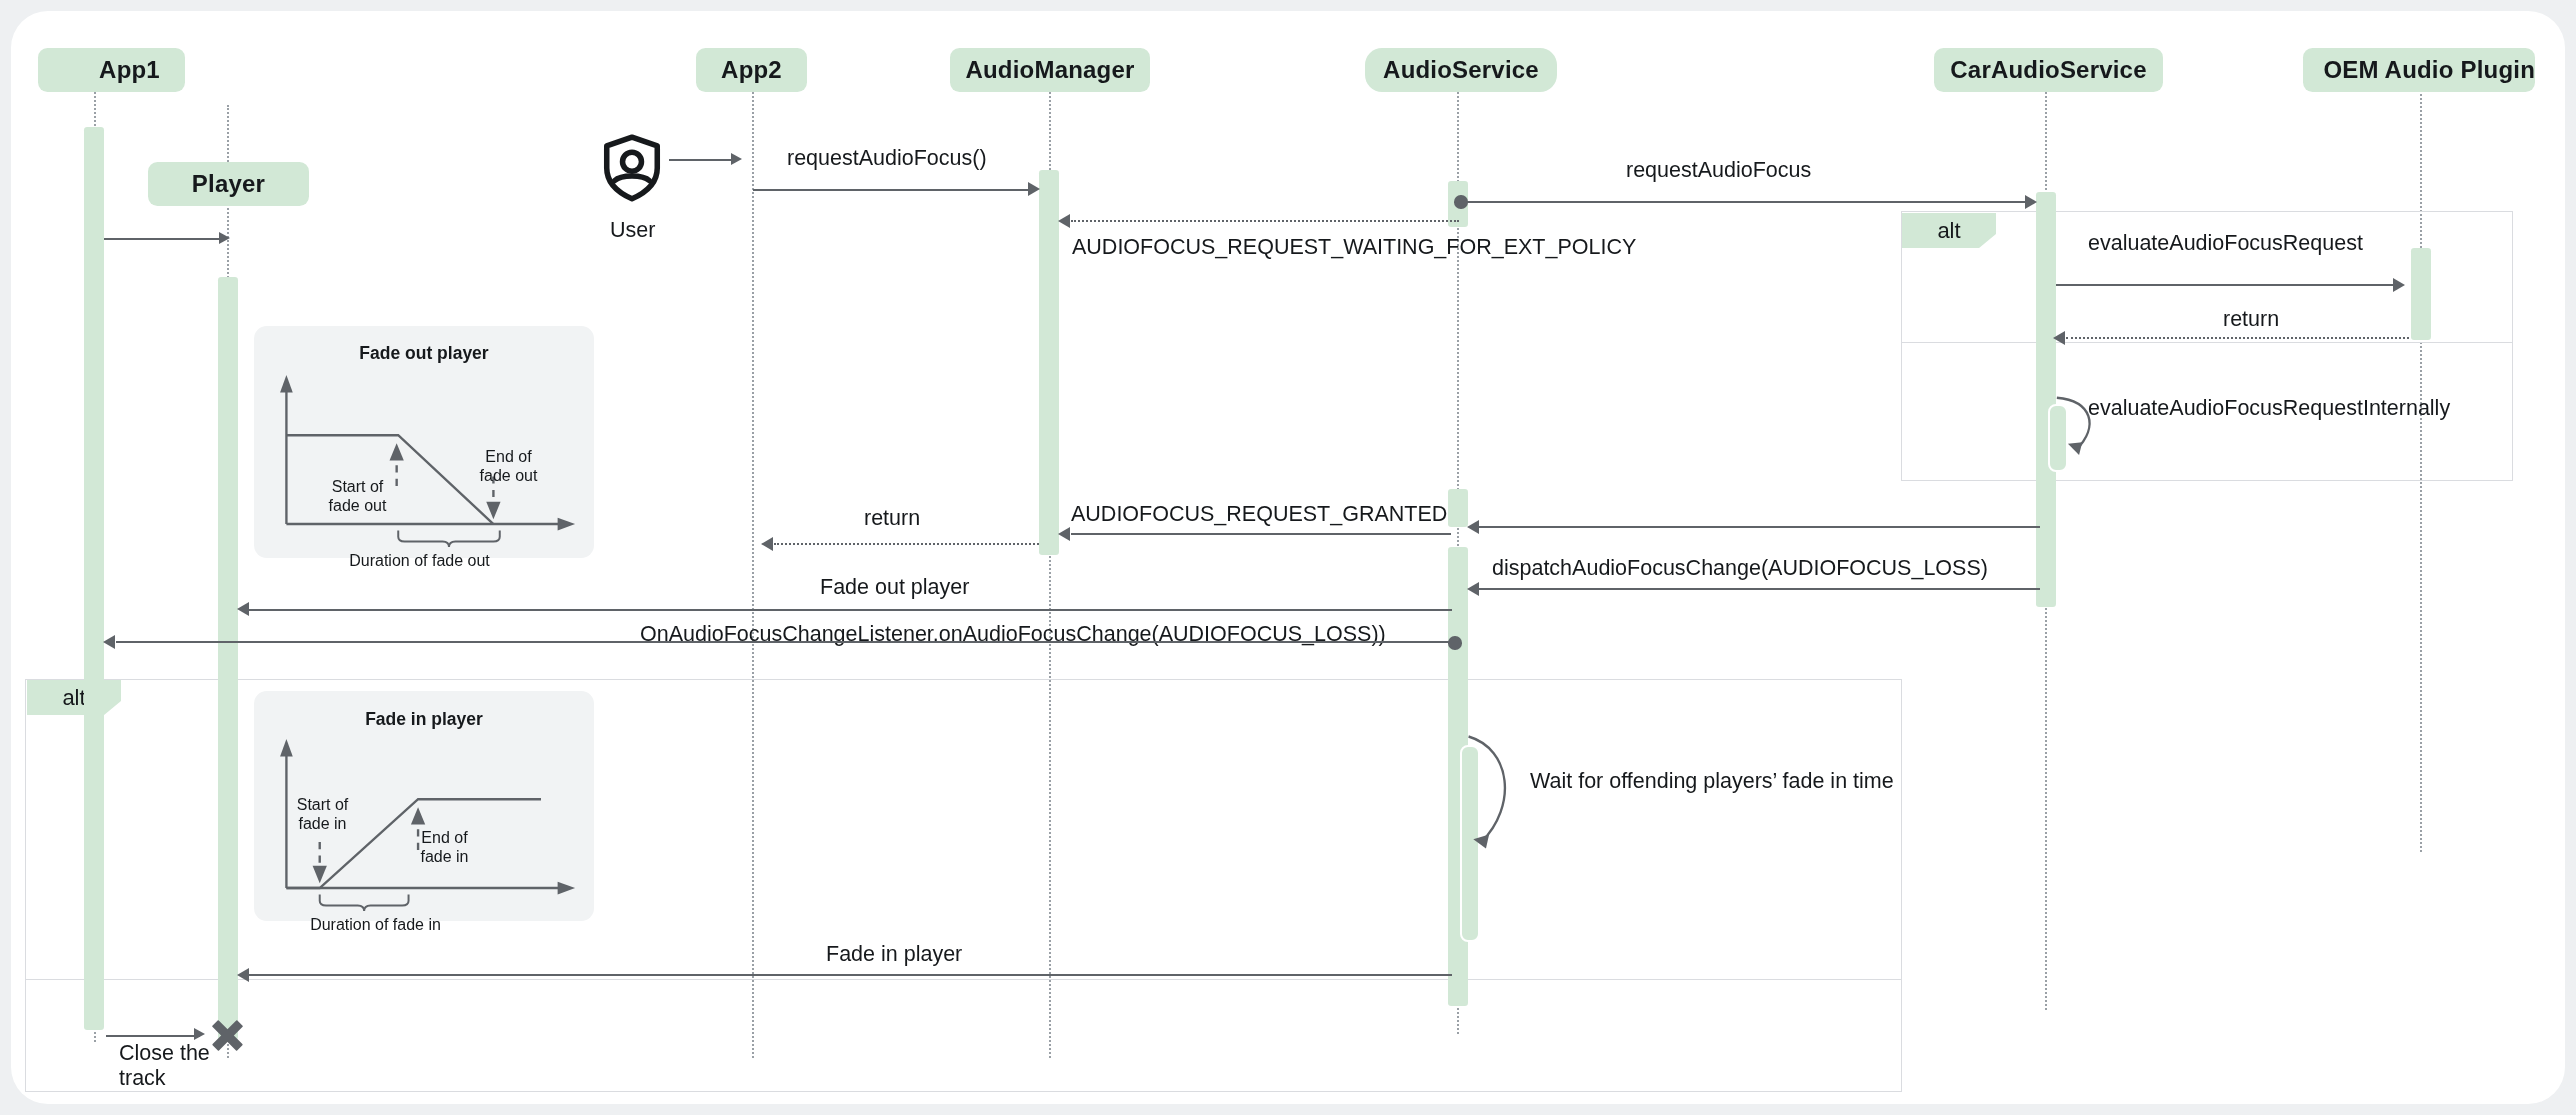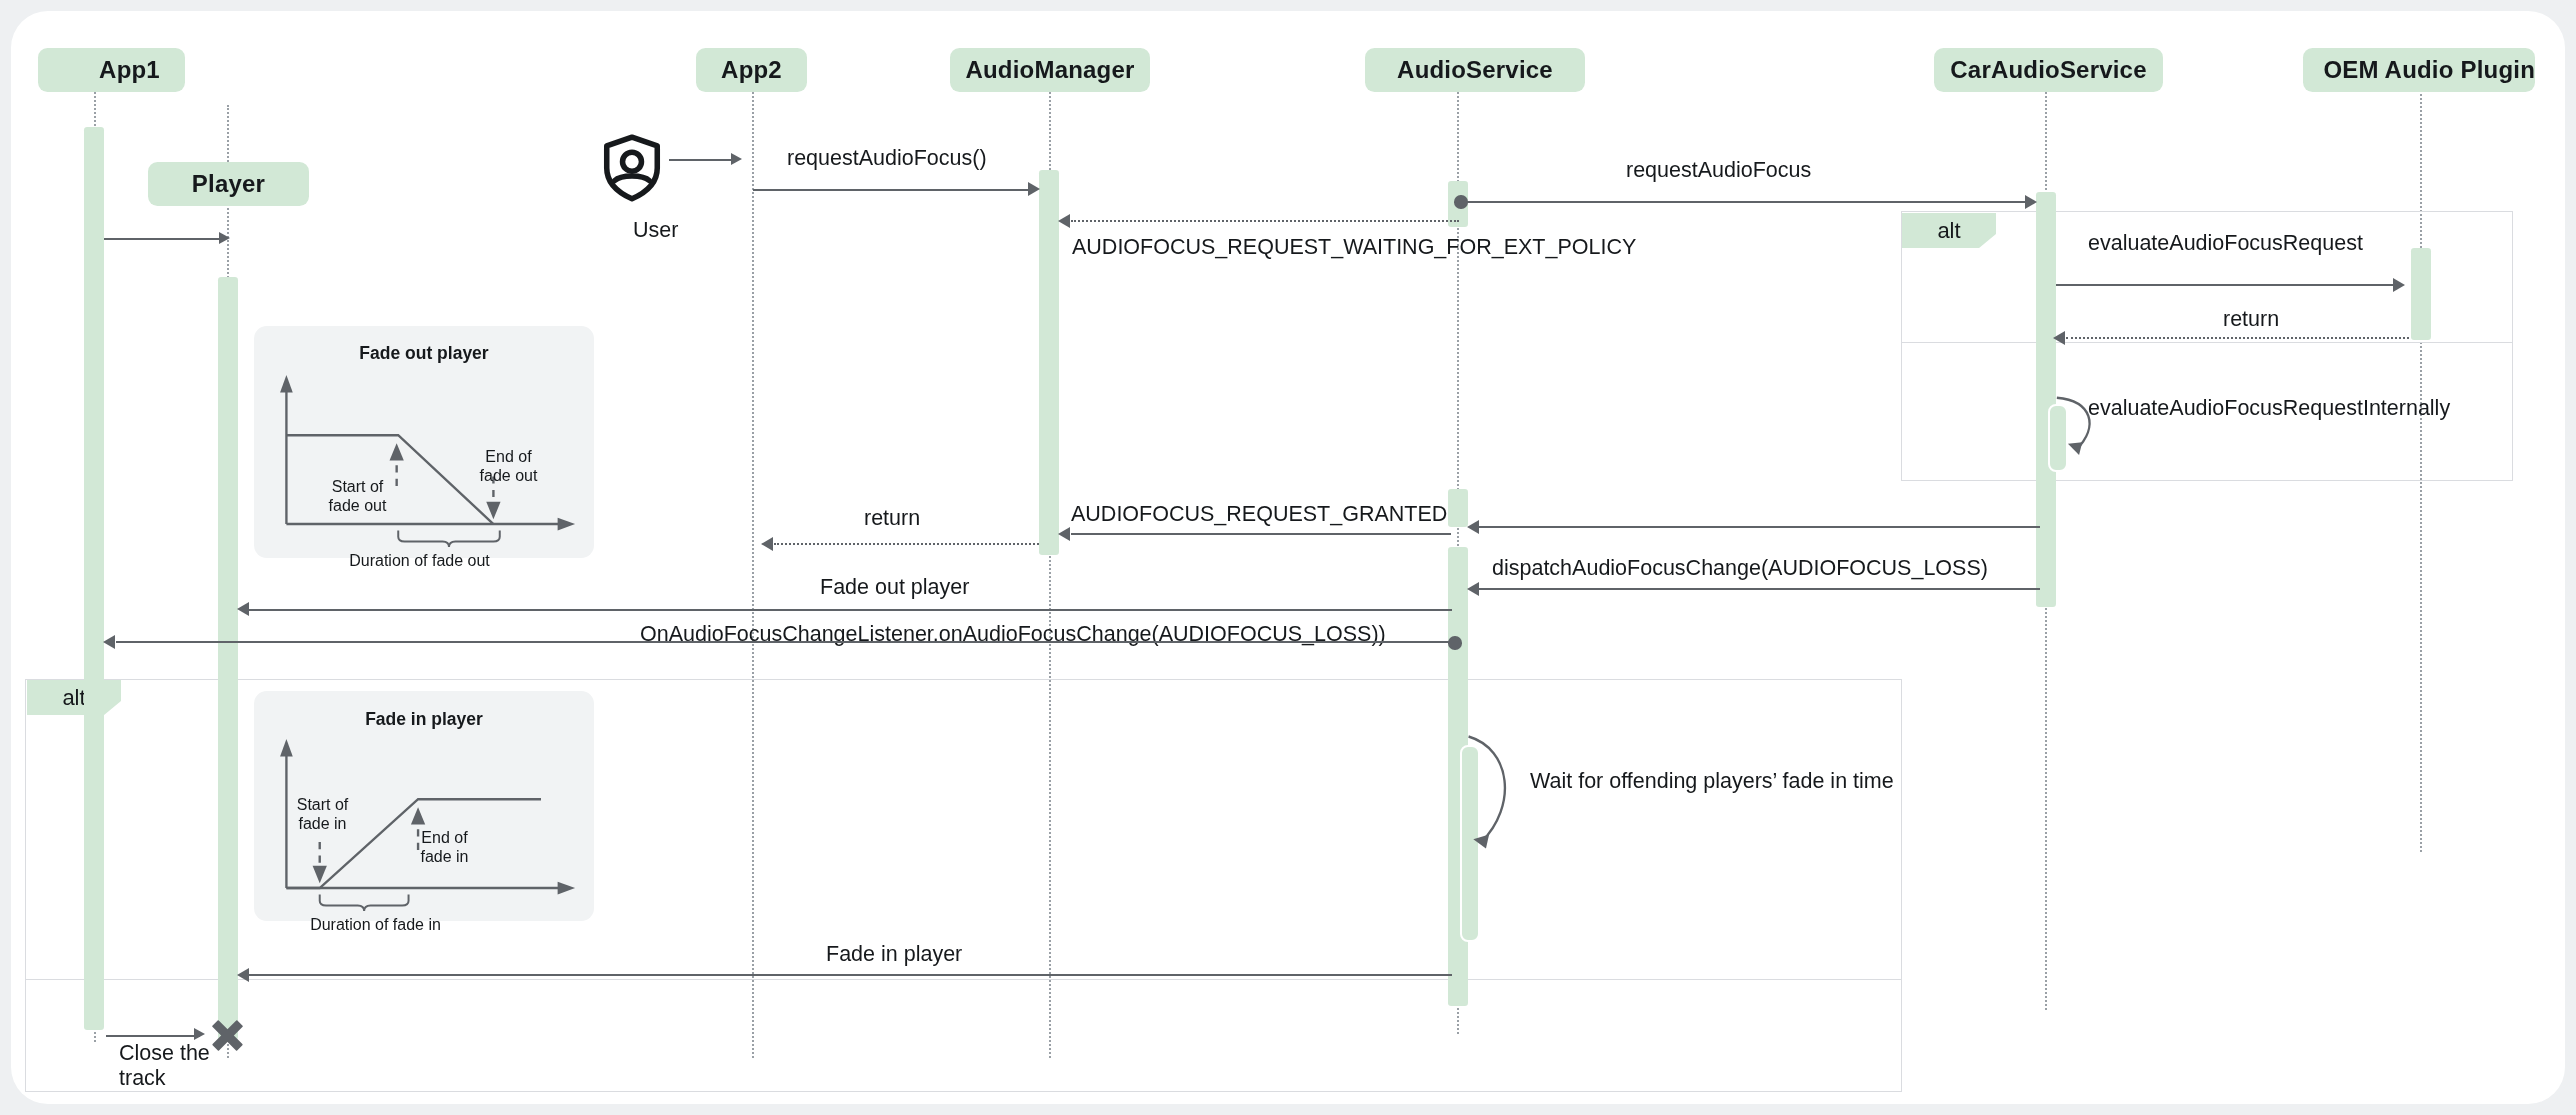--- a/index.html
+++ b/index.html
@@ -41,21 +41,21 @@
     display:flex;align-items:center;justify-content:center;
     font-size:22px;color:#16191c;
     clip-path:polygon(0 0,100% 0,100% 60%,82% 100%,0 100%);}
 
   
   .note{position:absolute;background:#f1f3f4;border-radius:12.7px;}
   .note-title{position:absolute;font-size:17.5px;font-weight:bold;color:#16191c;white-space:nowrap;text-align:center;}
   .note-txt{position:absolute;font-size:16px;color:#16191c;line-height:1.2;text-align:center;white-space:pre;}
 
   
-  .user-label{position:absolute;font-size:21.5px;color:#16191c;margin-left:23px;}
+  .user-label{position:absolute;font-size:21.5px;color:#16191c;}
 
   
   .xmark{position:absolute;}
   .xmark span{position:absolute;left:0;top:14.3px;width:35px;height:8.7px;background:#5f6368;border-radius:0.8px;}
   .xmark span.a{transform:rotate(45deg);}
   .xmark span.b{transform:rotate(-45deg);}
 
   .selfloop{position:absolute;}
 </style>
 </head>
@@ -89,21 +89,21 @@
     </div>
   <div class="actor-box" style="left:148px;  top:162px; width:161px;">
     <span>Player</span>
     </div>
   <div class="actor-box" style="left:696px;  top:48px; width:111px;">
     <span>App2</span>
     </div>
   <div class="actor-box" style="left:950px; top:48px; width:200px;">
     <span>AudioManager</span>
     </div>
-  <div class="actor-box" style="left:1365px; top:48px; width:220px;">
+  <div class="actor-box" style="left:1365px; top:48px; width:192px;border-radius:17px;">
     <span>AudioService</span>
     </div>
   <div class="actor-box" style="left:1934px; top:48px; width:229px;">
     <span>CarAudioService</span>
     </div>
   <div class="actor-box" style="left:2303px; top:48px; width:232px;justify-content:flex-end;">
     <span>OEM Audio Plugin</span>
     </div>
 
   <svg class="abs" width="60" height="70" viewBox="0 0 76 88" style="left:602px; top:133px;">

